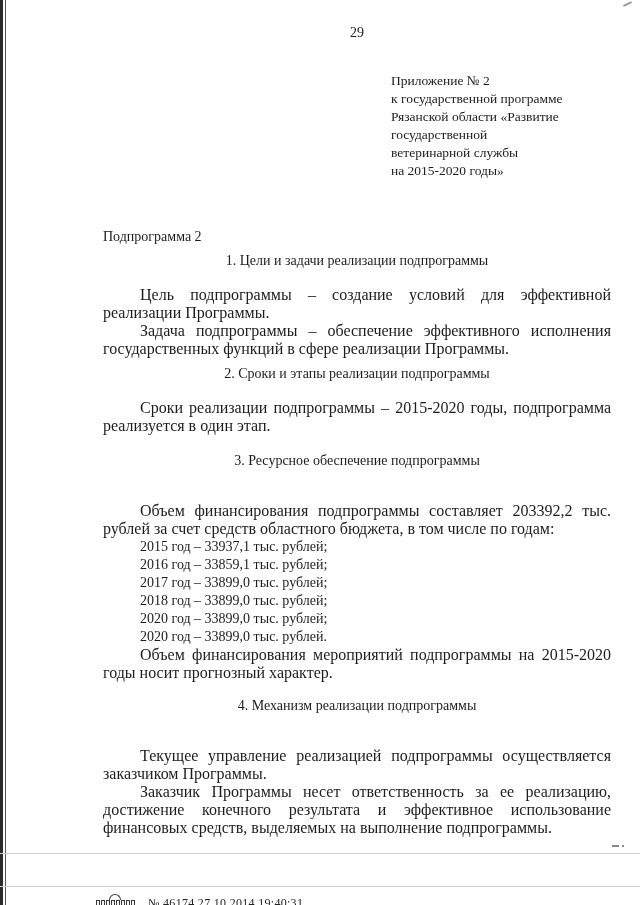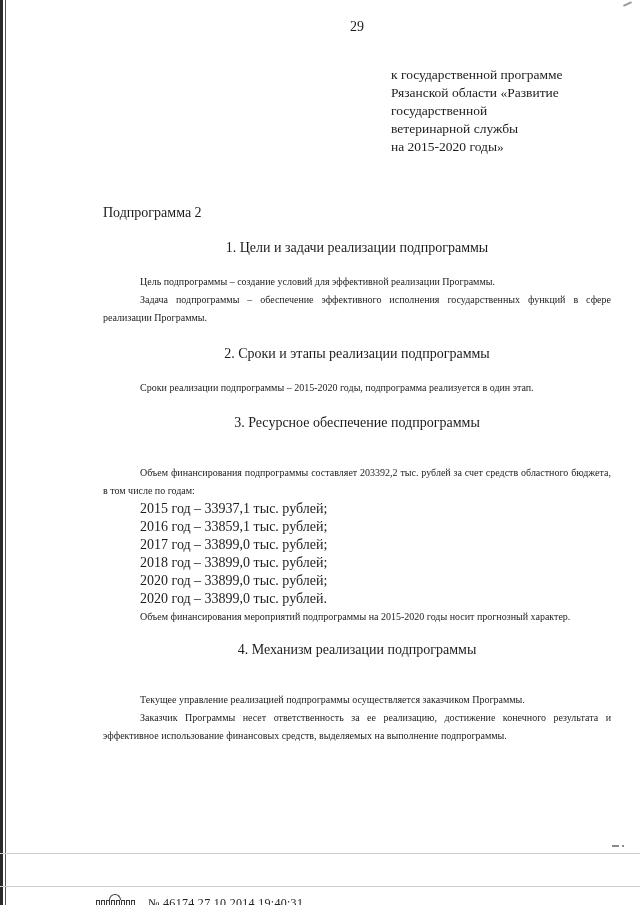--- a/index.html
+++ b/index.html
@@ -18,34 +18,34 @@
   
   .edge-1 { position: absolute; left: 0; top: 0; width: 3px; height: 905px; background: #2b2b2b; }
   .edge-2 { position: absolute; left: 5px; top: 0; width: 1px; height: 905px; background: #555; }
   
   .artifact-tr { position: absolute; left: 623px; top: 3px; width: 9px; height: 2px; background: #9a9a9a; transform: rotate(-25deg); }
   .artifact-br { position: absolute; left: 612px; top: 845px; width: 7px; height: 2px; background: #8a8a8a; }
   .artifact-br::after { content: ""; position: absolute; left: 10px; top: 0; width: 2px; height: 2px; background: #8a8a8a; }
 
   .content { position: absolute; left: 103px; top: 0; width: 508px; }
 
-  .page-number { padding-top: 18px; text-align: center; font-size: 14px; line-height: 18px; }
+  .page-number { padding-top: 24px; text-align: center; font-size: 14px; line-height: 18px; }
 
   .appendix { margin-top: 30px; margin-left: 288px; width: 222px; font-size: 13.5px; line-height: 18px; }
 
   .doc-title { margin-top: 48px; text-align: left; font-size: 14px; line-height: 18px; }
 
   .heading { text-align: center; font-size: 14px; line-height: 18px; font-weight: normal; }
-  .h1 { margin-top: 17px; }
-  .h2 { margin-top: 18px; }
+  .h1 { margin-top: 6px; }
+  .h2 { margin-top: 7px; }
   .h3 { margin-top: 17px; }
   .h4 { margin-top: 15px; }
 
   .para {
-    font-size: 10px; line-height: 18px;
+    font-size: 16px; line-height: 18px;
     text-align: justify; text-indent: 37px;
   }
   .mt16 { margin-top: 16px; }
   .mt15 { margin-top: 32px; }
 
   .year-line { font-size: 14px; line-height: 18px; padding-left: 37px; }
 
   
   .footer-rule-top    { position: absolute; left: 0; top: 853px; width: 640px; height: 1px; background: #cfcfcf; }
   .footer-rule-bottom { position: absolute; left: 0; top: 886px; width: 640px; height: 1px; background: #cfcfcf; }
@@ -71,20 +71,21 @@
   <div class="edge-1"></div>
   <div class="edge-2"></div>
   <div class="artifact-tr"></div>
   <div class="artifact-br"></div>
 
   <div class="content">
 
     <div class="page-number">29</div>
 
     <div class="appendix">
+      <div>Приложение № 2</div>
       <div>к государственной программе</div>
       <div>Рязанской области «Развитие</div>
       <div>государственной</div>
       <div>ветеринарной службы</div>
       <div>на 2015-2020 годы»</div>
     </div>
 
     <div class="doc-title">
       <div>Подпрограмма 2</div>
     </div>

